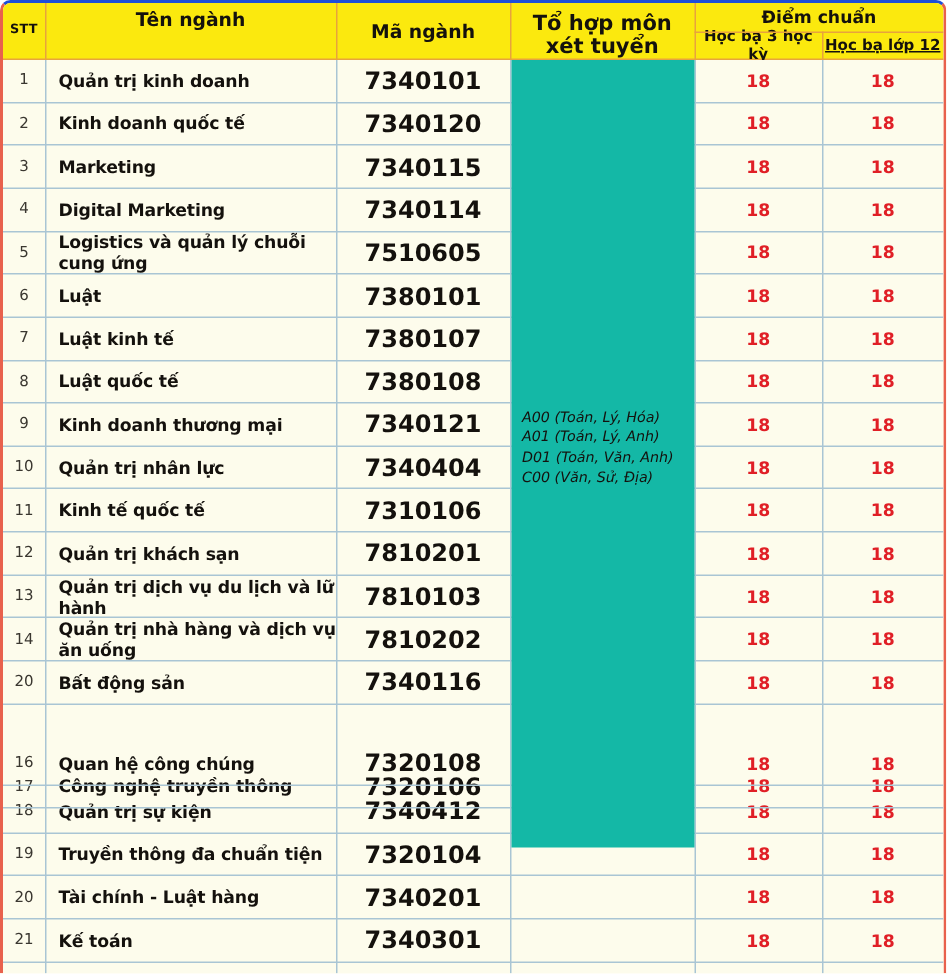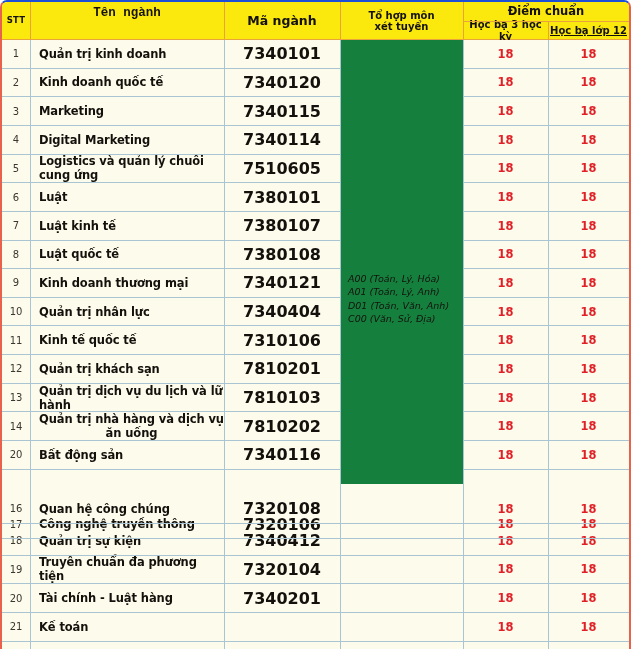--- a/index.html
+++ b/index.html
@@ -55,23 +55,23 @@
     width: 1px;
     background: #e8a33d;
   }
   .th-hline {
     position: absolute;
     height: 1px;
     background: #e8a33d;
   }
 
   .th-stt      { left: 0;     top: 0;  width: 28px;  height: 38px; font-size: 8.5px; letter-spacing: .2px; }
-  .th-name     { left: 28px;  top: 0;  width: 194px; height: 22px; font-size: 12.5px; font-family: Liberation Mono, monospace; }
+  .th-name     { left: 28px;  top: 0;  width: 194px; height: 22px; font-size: 12.5px; }
   .th-code     { left: 222px; top: 0;  width: 116px; height: 38px; font-size: 12.5px; }
-  .th-combo    { left: 338px; top: 0;  width: 123px; height: 38px; font-size: 10px; }
+  .th-combo    { left: 338px; top: 0;  width: 123px; height: 38px; font-size: 14px; align-items: flex-end; }
   .th-score    { left: 461px; top: 0;  width: 166px; height: 19px; font-size: 11.5px; }
   .th-score-a  { left: 461px; top: 19px; width: 85px;  height: 19px; font-size: 10px; font-weight: bold; }
   .th-score-b  { left: 546px; top: 19px; width: 81px;  height: 19px; font-size: 10px; font-weight: bold; text-decoration: underline; }
 
   
   .tbody {
     position: relative;
     height: 609px;
     background: #fdfcec;
   }
@@ -140,22 +140,22 @@
   .vrule.v-code  { left: 338px; }
   .vrule.v-combo { left: 461px; }
   .vrule.v-mid   { left: 546px; }
 
   
   .combo-cell {
     position: absolute;
     left: 339px;
     top: 0;
     width: 122px;
-    height: 444px;
-    background: #15803d;
+    height: 525px;
+    background: #14b8a6;
     z-index: 4;
     display: flex;
     align-items: center;
     justify-content: flex-start;
     padding-left: 7px;
     box-sizing: border-box;
   }
   .combo-list {
     font-size: 9.5px;
     font-style: italic;
@@ -194,33 +194,34 @@
     <div class="th-vline" style="left:338px;height:38px;"></div>
     <div class="th-vline" style="left:461px;height:38px;"></div>
     <div class="th-vline" style="left:546px;top:19px;height:19px;"></div>
     <div class="th-hline" style="left:461px;top:19px;width:166px;"></div>
   </div>
 
   <div class="tbody" id="tbody">
       <div class="row" style="top: 573px;">
         <div class="cell c-stt">21</div>
         <div class="cell c-name">Kế toán</div>
+        <div class="cell c-code">7340301</div>
         <div class="cell c-scoreA">18</div>
         <div class="cell c-scoreB">18</div>
       </div>
       <div class="row" style="top: 544.35px;">
         <div class="cell c-stt">20</div>
         <div class="cell c-name">Tài chính - Luật hàng</div>
         <div class="cell c-code">7340201</div>
         <div class="cell c-scoreA">18</div>
         <div class="cell c-scoreB">18</div>
       </div>
       <div class="row" style="top: 515.7px;">
         <div class="cell c-stt">19</div>
-        <div class="cell c-name">Truyền chuẩn đa phương tiện</div>
+        <div class="cell c-name">Truyền thông đa chuẩn tiện</div>
         <div class="cell c-code">7320104</div>
         <div class="cell c-scoreA">18</div>
         <div class="cell c-scoreB">18</div>
       </div>
       <div class="row" style="top: 487.05px;">
         <div class="cell c-stt">18</div>
         <div class="cell c-name">Quản trị sự kiện</div>
         <div class="cell c-code">7340412</div>
         <div class="cell c-scoreA">18</div>
         <div class="cell c-scoreB">18</div>
@@ -239,21 +240,21 @@
         <div class="cell c-scoreA">18</div>
         <div class="cell c-scoreB">18</div>
       </div>
       <div class="row" style="top: 401.1px;">
         <div class="cell c-stt">20</div>
         <div class="cell c-name">Bất động sản</div>
         <div class="cell c-code">7340116</div>
         <div class="cell c-scoreA">18</div>
         <div class="cell c-scoreB">18</div>
       </div>
-      <div class="row" style="top: 372.45px; text-align: center;">
+      <div class="row" style="top: 372.45px;">
         <div class="cell c-stt">14</div>
         <div class="cell c-name">Quản trị nhà hàng và dịch vụ ăn uống</div>
         <div class="cell c-code">7810202</div>
         <div class="cell c-scoreA">18</div>
         <div class="cell c-scoreB">18</div>
       </div>
       <div class="row" style="top: 343.8px;">
         <div class="cell c-stt">13</div>
         <div class="cell c-name">Quản trị dịch vụ du lịch và lữ hành</div>
         <div class="cell c-code">7810103</div>

